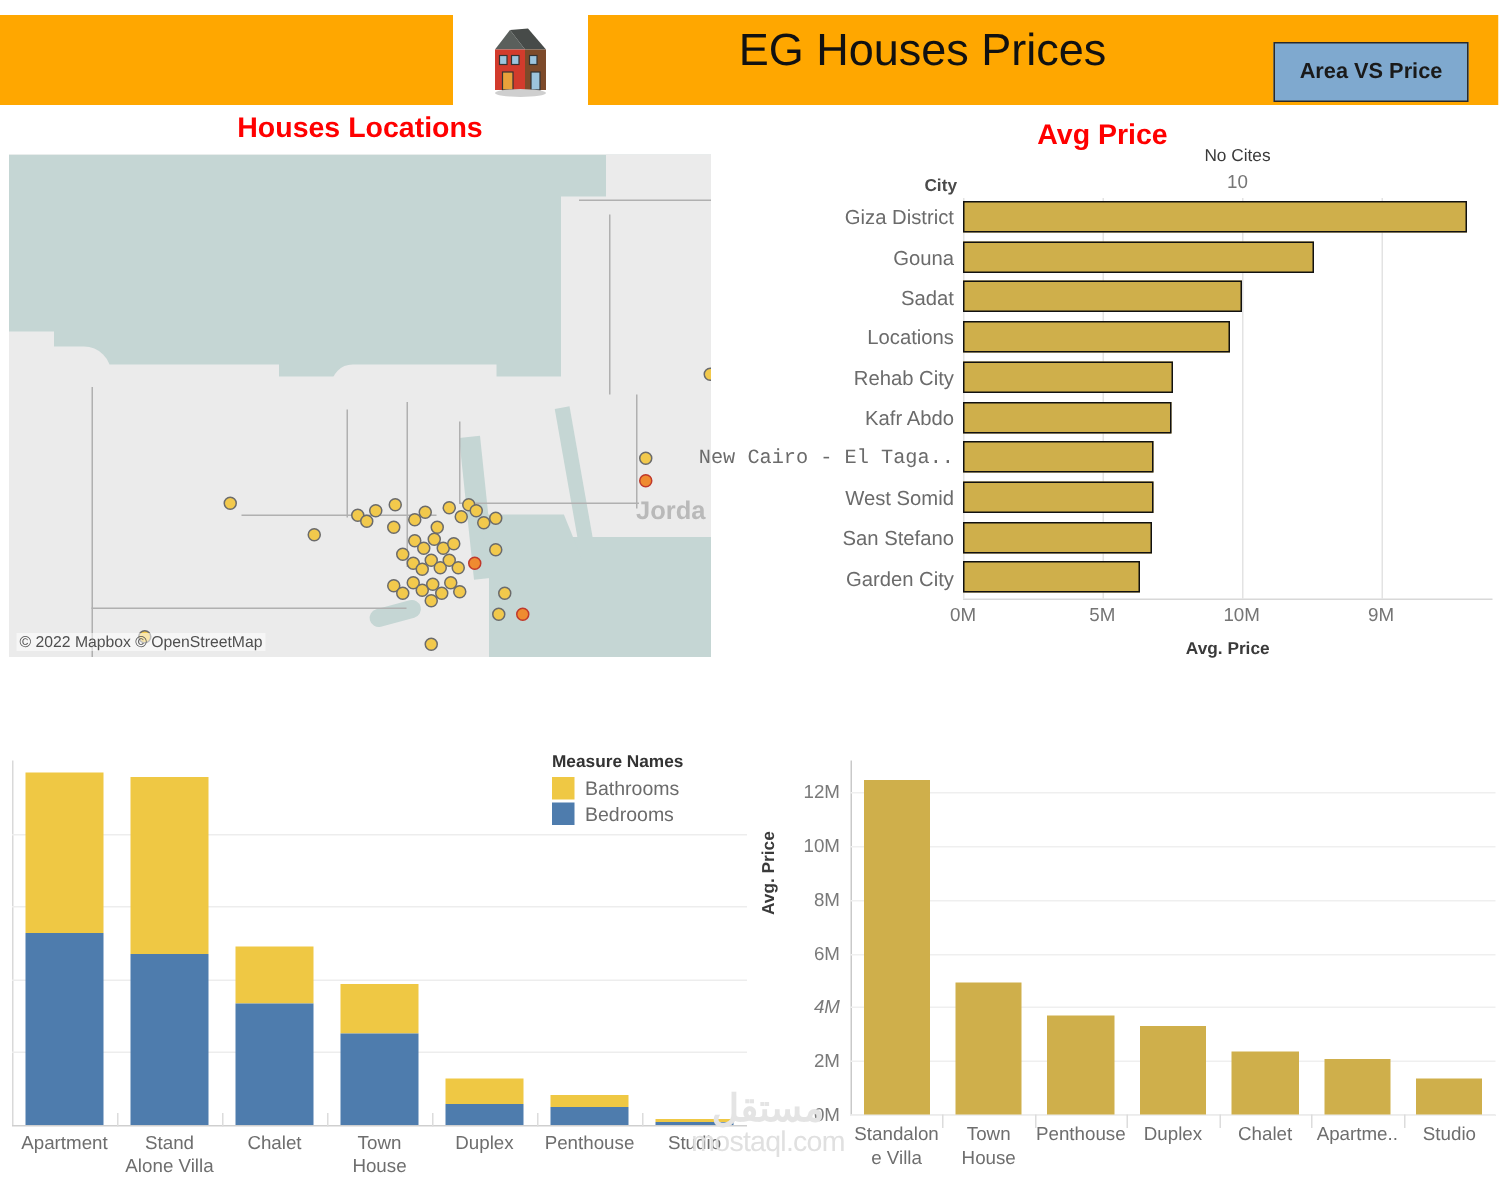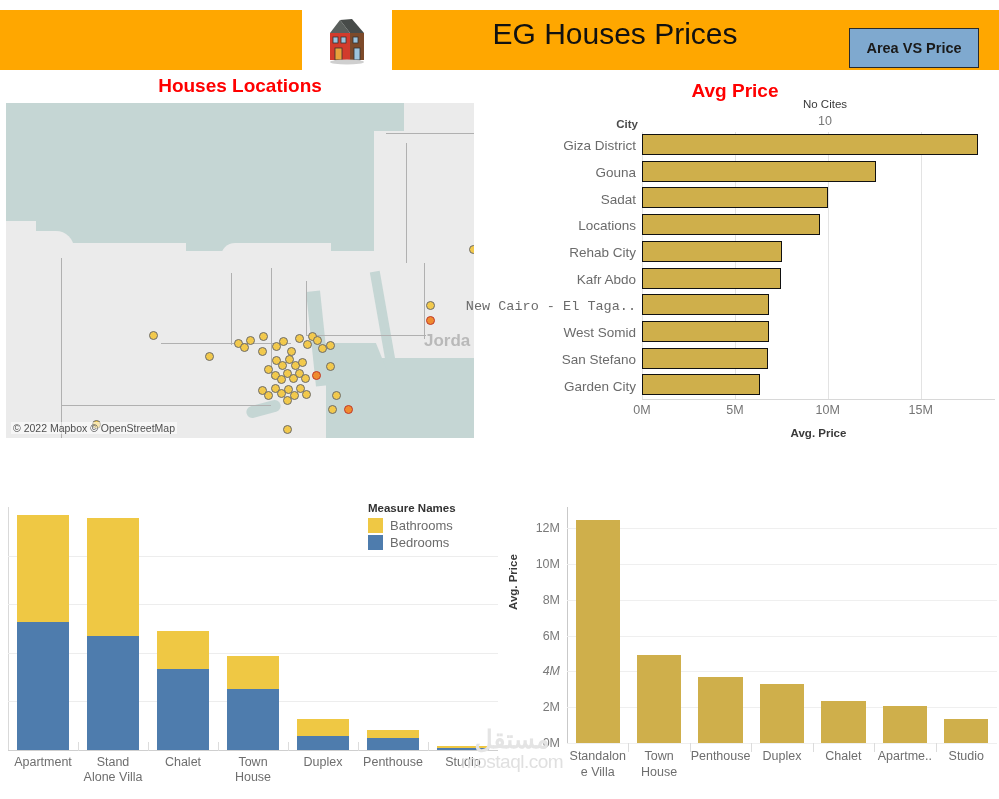--- a/index.html
+++ b/index.html
@@ -324,21 +324,21 @@
         <div class="hb-row" style="top: 240.3px; height: 26.7px;">
           <div class="hb-lbl">Garden City</div>
           <div class="hb-bar" style="width: 117.976px; background: rgb(207, 175, 75);"></div>
         </div>
       </div>
     <div class="hb-xaxis-line"></div>
     <div id="hb-ticks">
         <div class="hb-tick" style="left: 137px;">0M</div>
         <div class="hb-tick" style="left: 229.895px;">5M</div>
         <div class="hb-tick" style="left: 322.789px;">10M</div>
-        <div class="hb-tick" style="left: 415.684px;">15M</div>
+        <div class="hb-tick" style="left: 415.684px;">9M</div>
       </div>
     <div class="hb-xtitle">Avg. Price</div>
   </div>
 
 
   <div class="stk-panel">
     <div class="stk-yaxis"></div>
     <div class="stk-baseline"></div>
     <div class="stk-plot" id="stk-plot">
         <div class="stk-hgrid" style="top: 194.4px;"></div>

